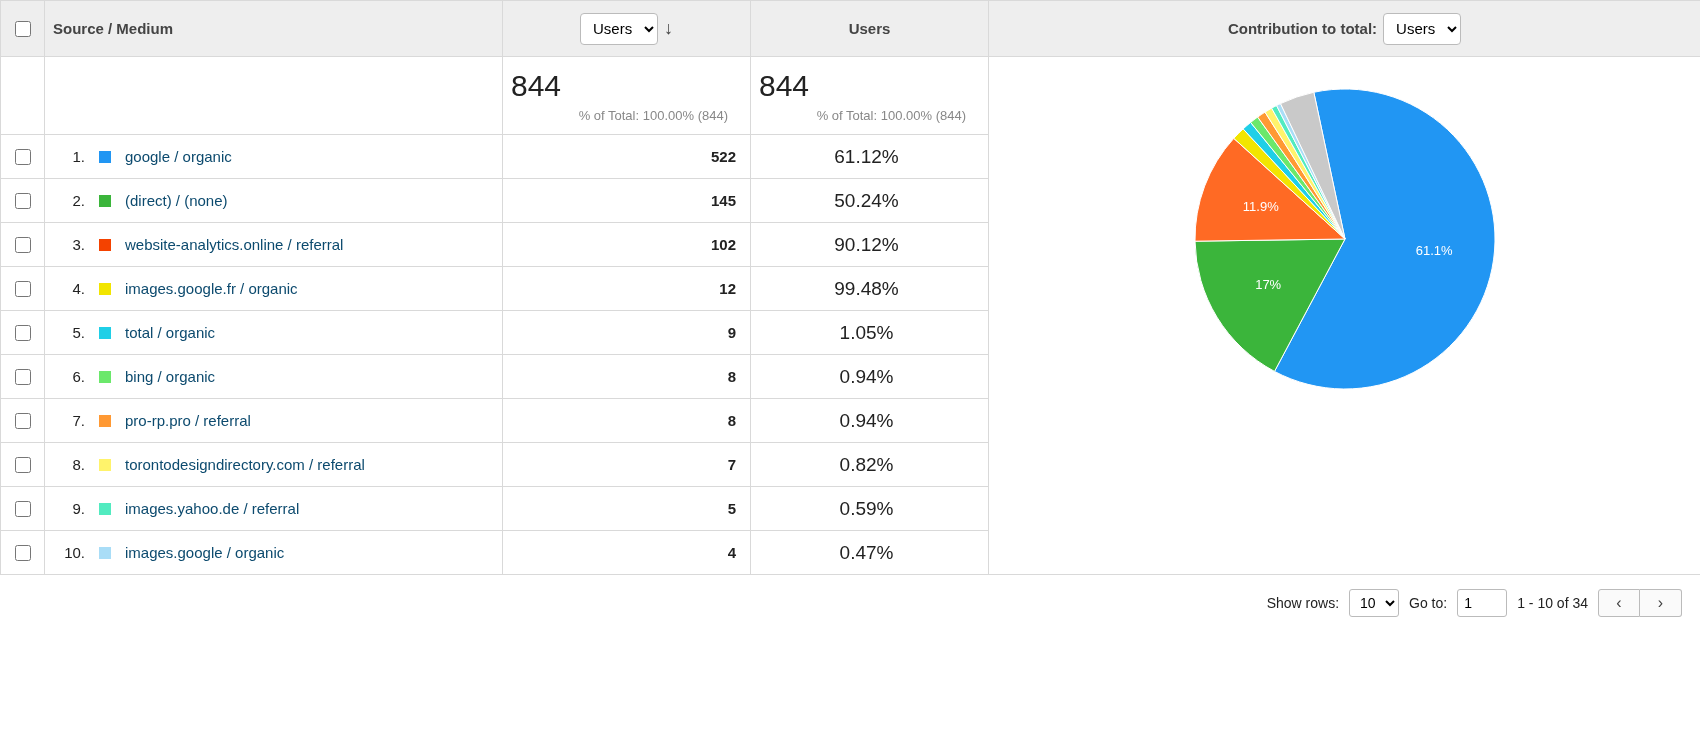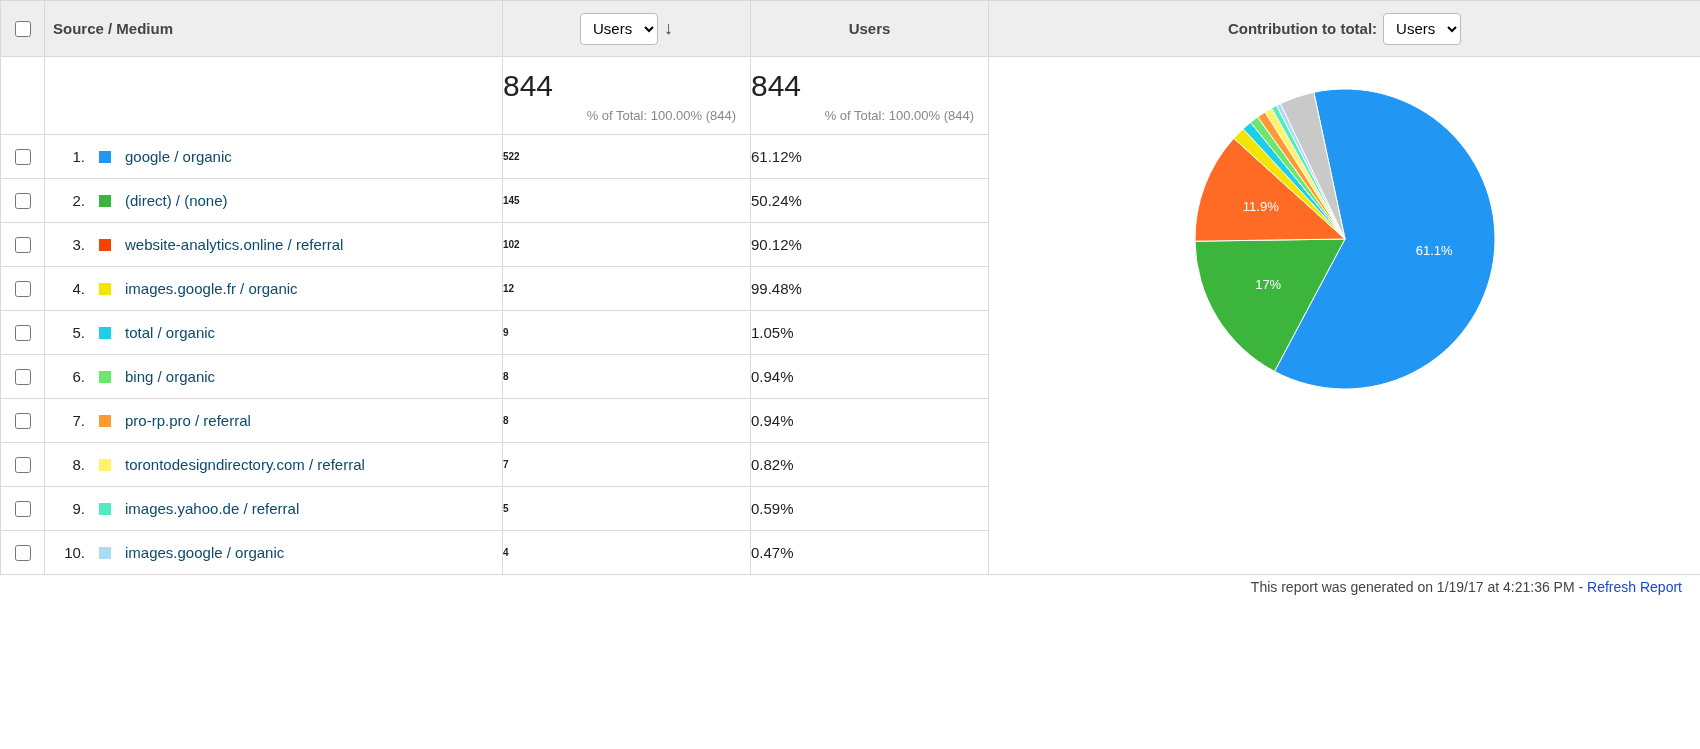--- a/index.html
+++ b/index.html
@@ -1,19 +1,19 @@
 <!DOCTYPE html>
 <html><head>
 <meta charset="utf-8">
 <style>
   html,body{margin:0;padding:0;font-family:Arial,Helvetica,sans-serif;font-size:14px;color:#222;background:#fff}
   *{box-sizing:border-box}
   .wrap{width:1700px}
   table{border-collapse:collapse;width:100%;table-layout:fixed}
-  th,td{border:1px solid #d9d9d9;padding:0}
+  th,td{border:1px solid #d9d9d9;padding:8px}
   .hdr th{background:#eee;font-weight:bold;font-size:15px;color:#444;height:56px}
   .hdr .sel-wrap{display:flex;align-items:center;justify-content:center;gap:6px;padding:0 12px}
   select{font-size:15px;border:1px solid #bbb;border-radius:4px;background:#fff;height:32px;padding:0 8px}
   .sort-icon{font-size:18px;color:#444}
   .col-cb{width:44px;text-align:center}
   .col-dim{width:458px}
   .col-u1{width:248px}
   .col-u2{width:238px}
   .col-pie{width:712px}
   input[type=checkbox]{width:16px;height:16px}
@@ -21,22 +21,22 @@
   .totals td{height:78px;vertical-align:top;padding-top:12px}
   .totals .big{font-size:30px;font-weight:normal;color:#222;text-align:left;padding-right:14px;line-height:1.1}
   .totals .sub{font-size:13px;color:#888;text-align:right;padding-right:14px;margin-top:6px}
   .row td{height:44px}
   .row .cb{text-align:center}
   .row .dim{padding:0 10px 0 10px}
   .dim-inner{display:flex;align-items:center;gap:14px}
   .rank{width:30px;text-align:right;font-size:15px;color:#222}
   .swatch{width:12px;height:12px;display:inline-block;flex:0 0 12px}
   .link{color:#0c4a6e;font-size:15px;cursor:pointer}
-  .num{text-align:left;padding-right:14px;font-weight:bold;font-size:10px}
-  .pct{text-align:left;padding-right:14px;font-size:15px;font-weight:normal}
+  .num{text-align:right;padding-right:14px;font-weight:bold;font-size:15px}
+  .pct{text-align:center;padding-right:14px;font-size:19px;font-weight:normal}
   .piecell{vertical-align:top;padding:20px;position:relative}
   .pie-svg{display:block;margin:0 auto}
   .footer{padding:14px 18px 10px 0;text-align:right;font-size:14px;color:#222;display:flex;justify-content:flex-end;align-items:center;gap:10px}
   .footer select,.footer input{border:1px solid #bbb;border-radius:3px;height:28px;padding:0 6px;font-size:14px;background:#fff}
   .footer input{width:50px;text-align:left}
   .nav-btn{display:inline-flex;align-items:center;justify-content:center;width:42px;height:28px;border:1px solid #bbb;border-radius:3px;background:#fafafa;cursor:pointer;font-size:16px;color:#444}
   .nav-btn + .nav-btn{border-left:none;border-top-left-radius:0;border-bottom-left-radius:0}
   .nav-btn:first-of-type{border-top-right-radius:0;border-bottom-right-radius:0}
   .meta{padding:4px 18px 18px 0;text-align:right;font-size:14px;color:#444}
   .meta .refresh{color:#1548d1;cursor:pointer}
@@ -226,17 +226,27 @@
               <span class="swatch" style="background:#a9ddf7"></span>
               <span class="link">images.google / organic</span>
             </div>
           </td>
           <td class="num">4</td>
           <td class="pct">0.47%</td>
         </tr>
       </tbody>
 </table>
 
-
-<div class="meta">
-  <span>This report was generated on 1/19/17 at 4:21:36 PM - </span><span class="refresh">Refresh Report</span>
+<div class="footer">
+  <span>Show rows:</span>
+  <select>
+    <option>10</option>
+  </select>
+  <span>Go to:</span>
+  <input type="text" value="1" style="">
+  <span>1 - 10 of 34</span>
+  <span style="display:inline-flex">
+    <span class="nav-btn">‹</span>
+    <span class="nav-btn">›</span>
+  </span>
 </div>
+
 </div>
 
 </body></html>

